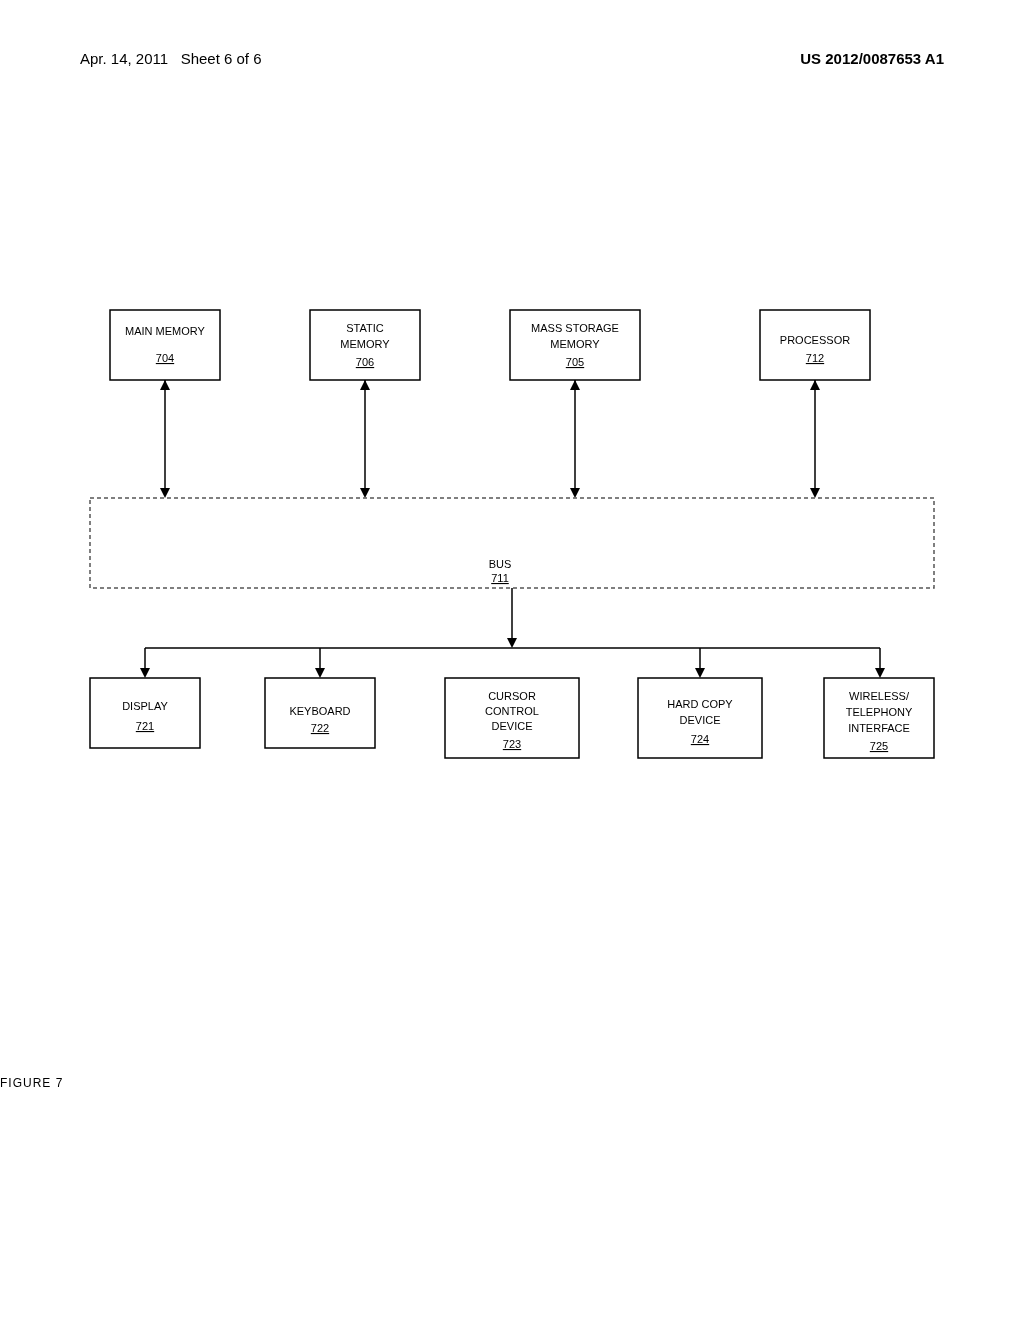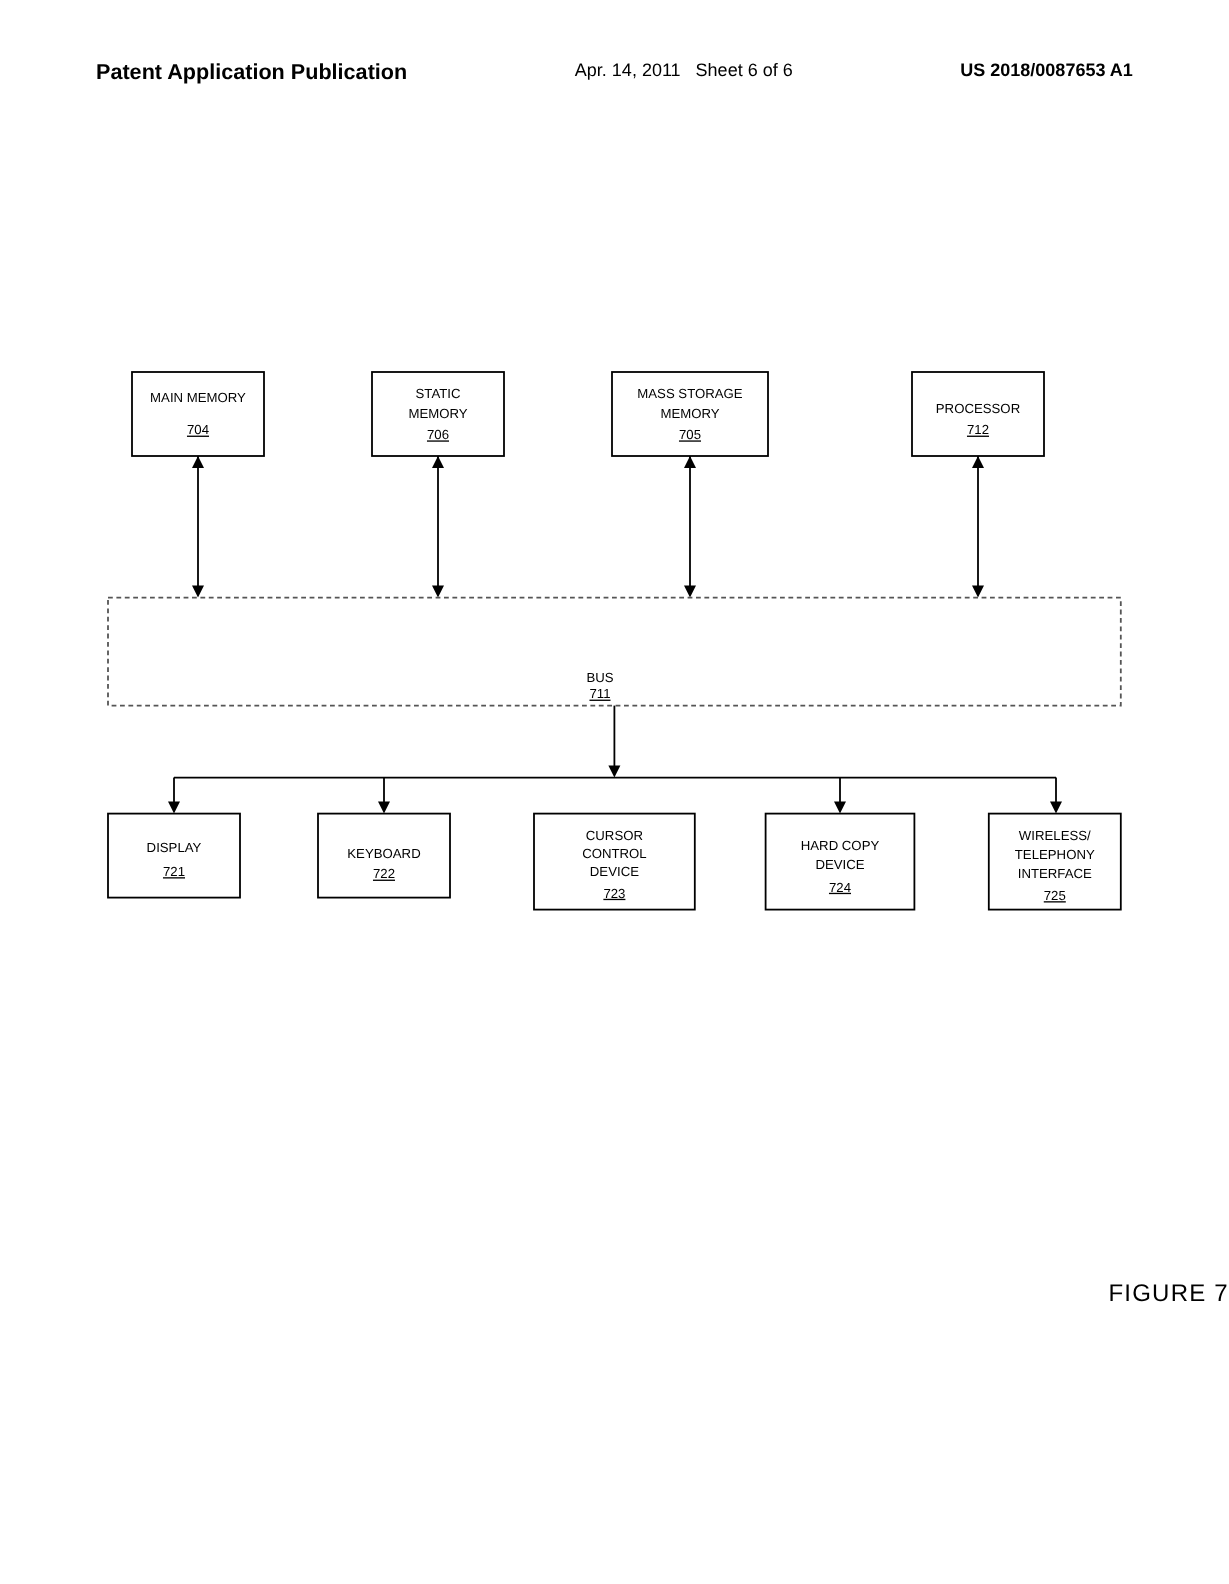--- a/index.html
+++ b/index.html
@@ -48,22 +48,22 @@
     .diagram-svg {
       width: 100%;
     }
 
     
     .figure-caption {
       position: absolute;
       bottom: 230px;
       left: 0;
       right: 0;
-      text-align: right;
-      font-size: 20px;
+      text-align: left;
+      font-size: 12px;
       color: #000;
       letter-spacing: 1px;
     }
 
     
     .box-label {
       font-size: 11px;
       font-family: Arial, Helvetica, sans-serif;
       text-anchor: middle;
       fill: #000;
@@ -92,25 +92,24 @@
       fill: none;
     }
     .arrow-head {
       fill: #000;
     }
   </style>
 </head>
 <body>
 
 <div class="header">
-  <div class="header-left">Patent Application Publication</div>
   <div class="header-center">
     <span>Apr. 14, 2011</span>&nbsp;&nbsp;&nbsp;<span>Sheet 6 of 6</span>
   </div>
-  <div class="header-right">US 2018/0087653 A1</div>
+  <div class="header-right">US 2012/0087653 A1</div>
 </div>
 
 <div class="diagram-container">
   <svg class="diagram-svg" viewBox="0 0 864 480" xmlns="http://www.w3.org/2000/svg">
 
     <rect class="box-rect" x="30" y="10" width="110" height="70"></rect>
     <text class="box-label" x="85" y="35">MAIN MEMORY</text>
     <text class="box-ref" x="85" y="62" text-decoration="underline">704</text>
 
     <rect class="box-rect" x="230" y="10" width="110" height="70"></rect>

